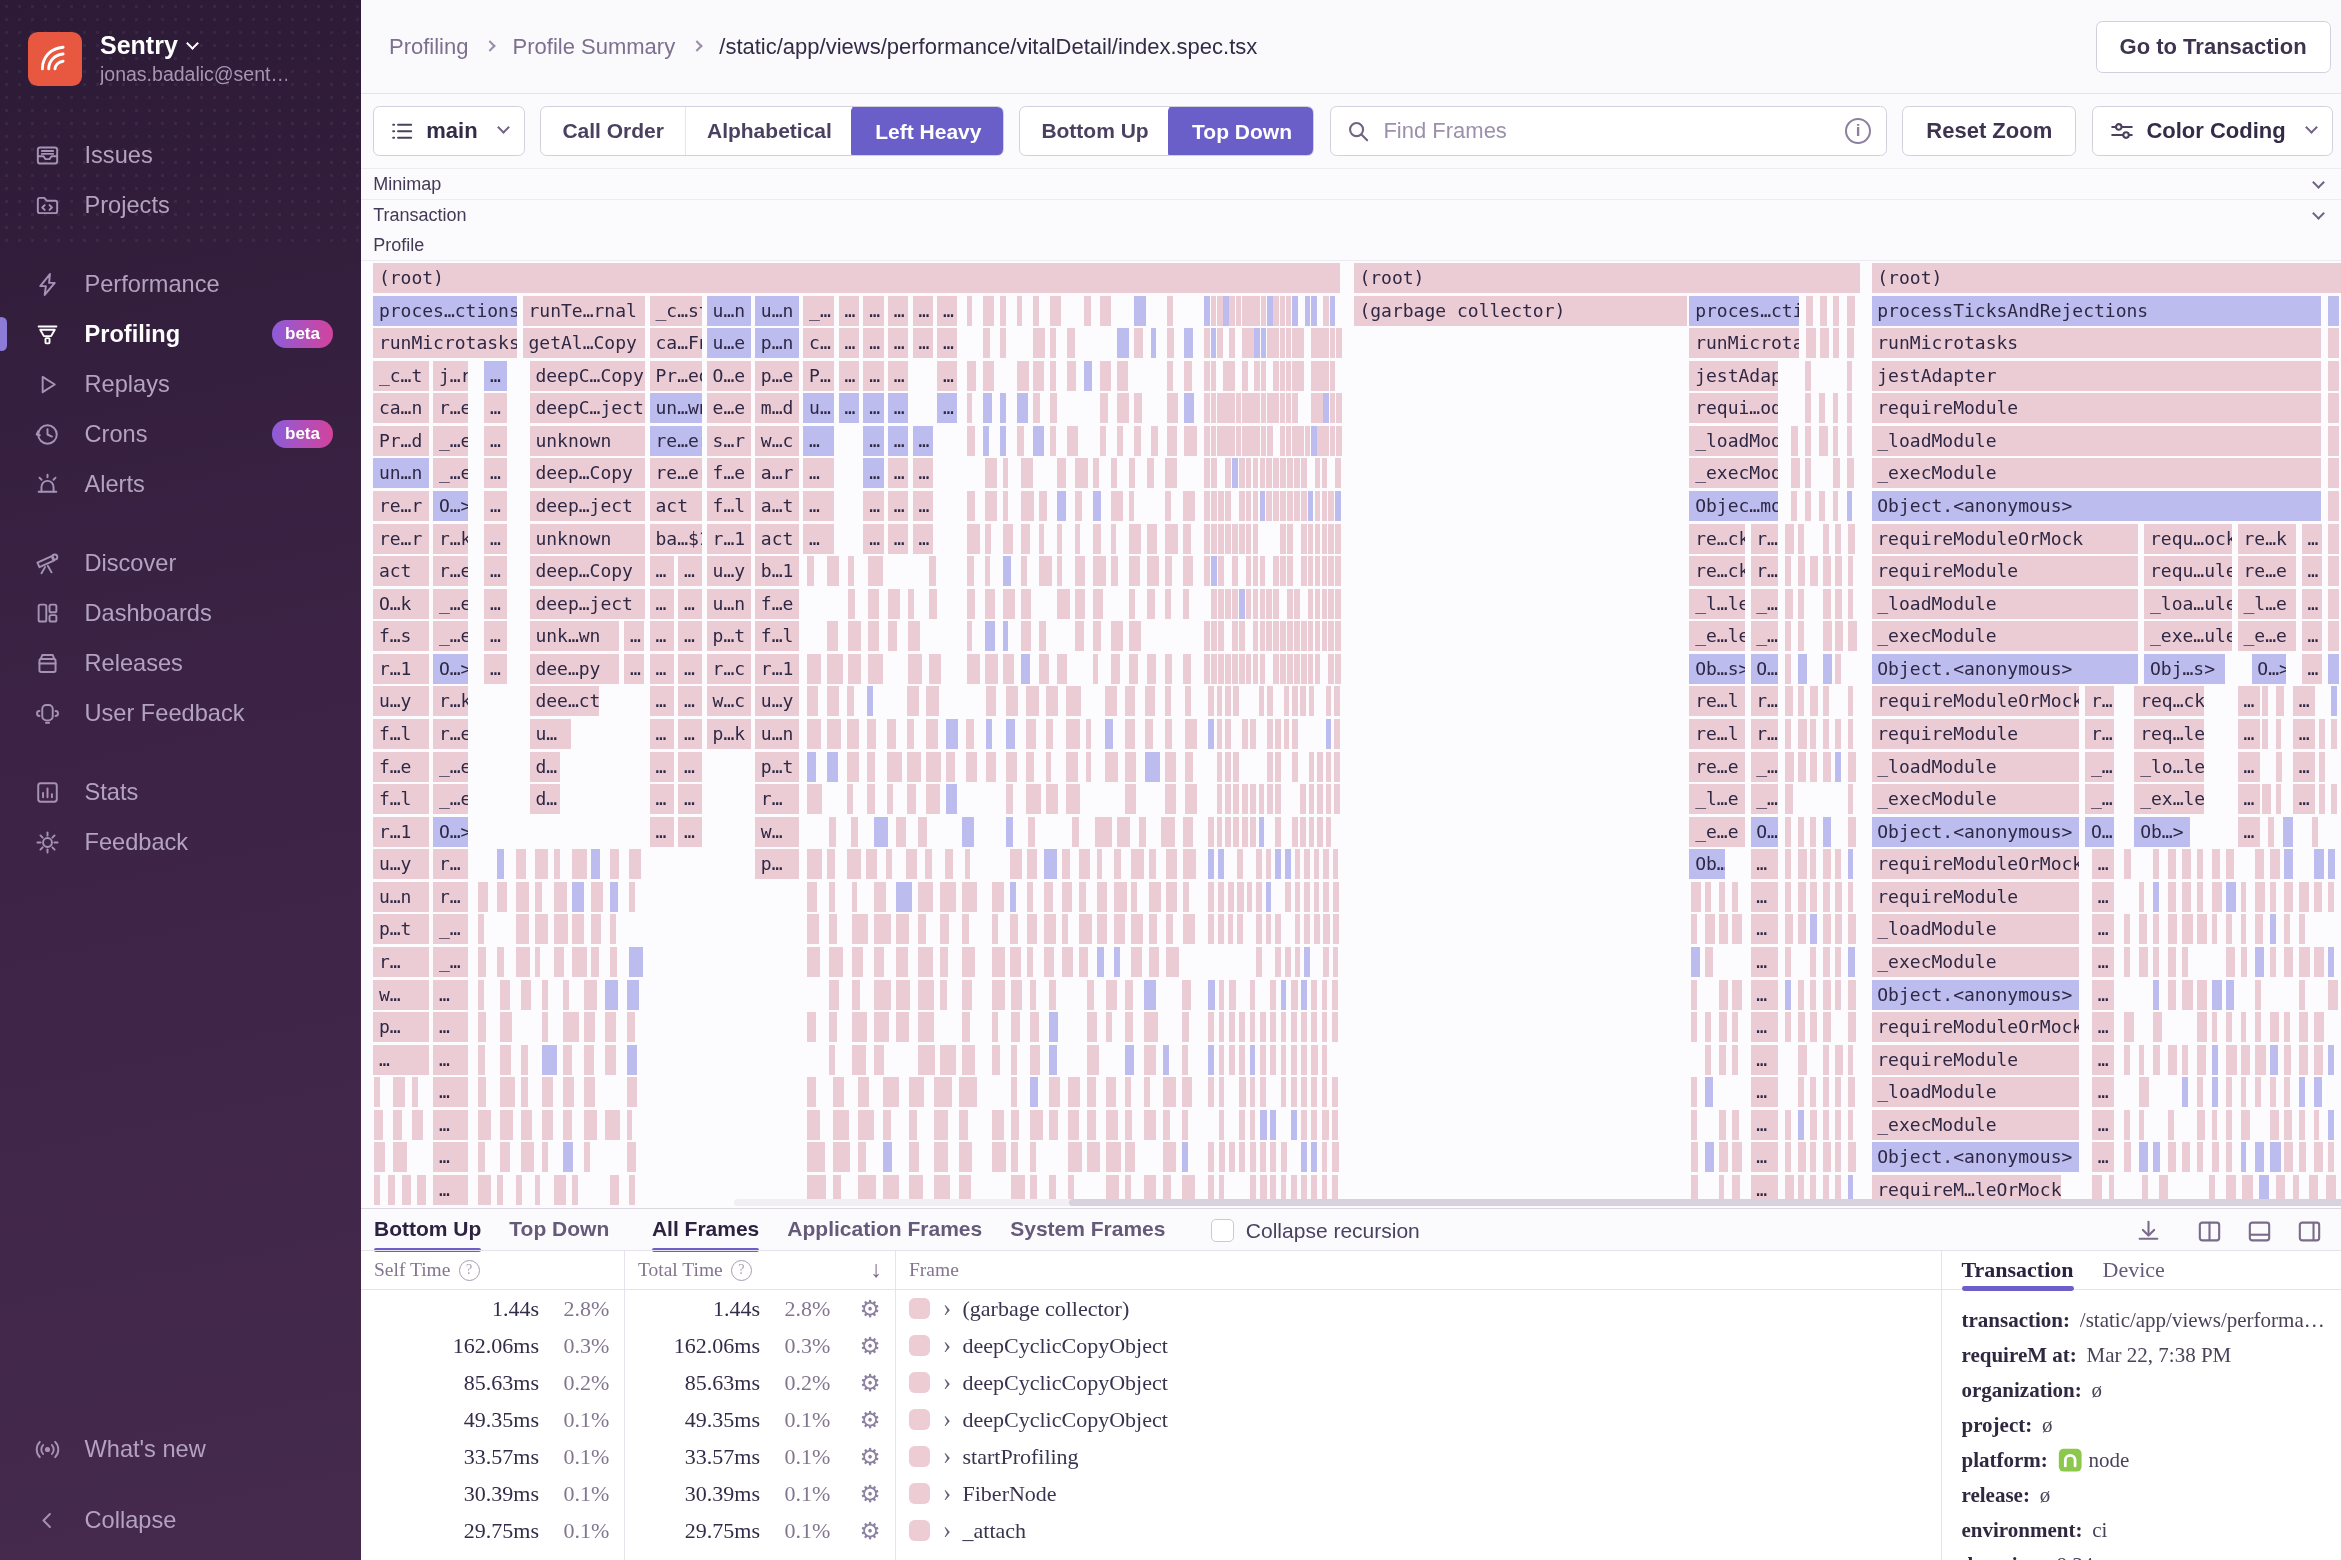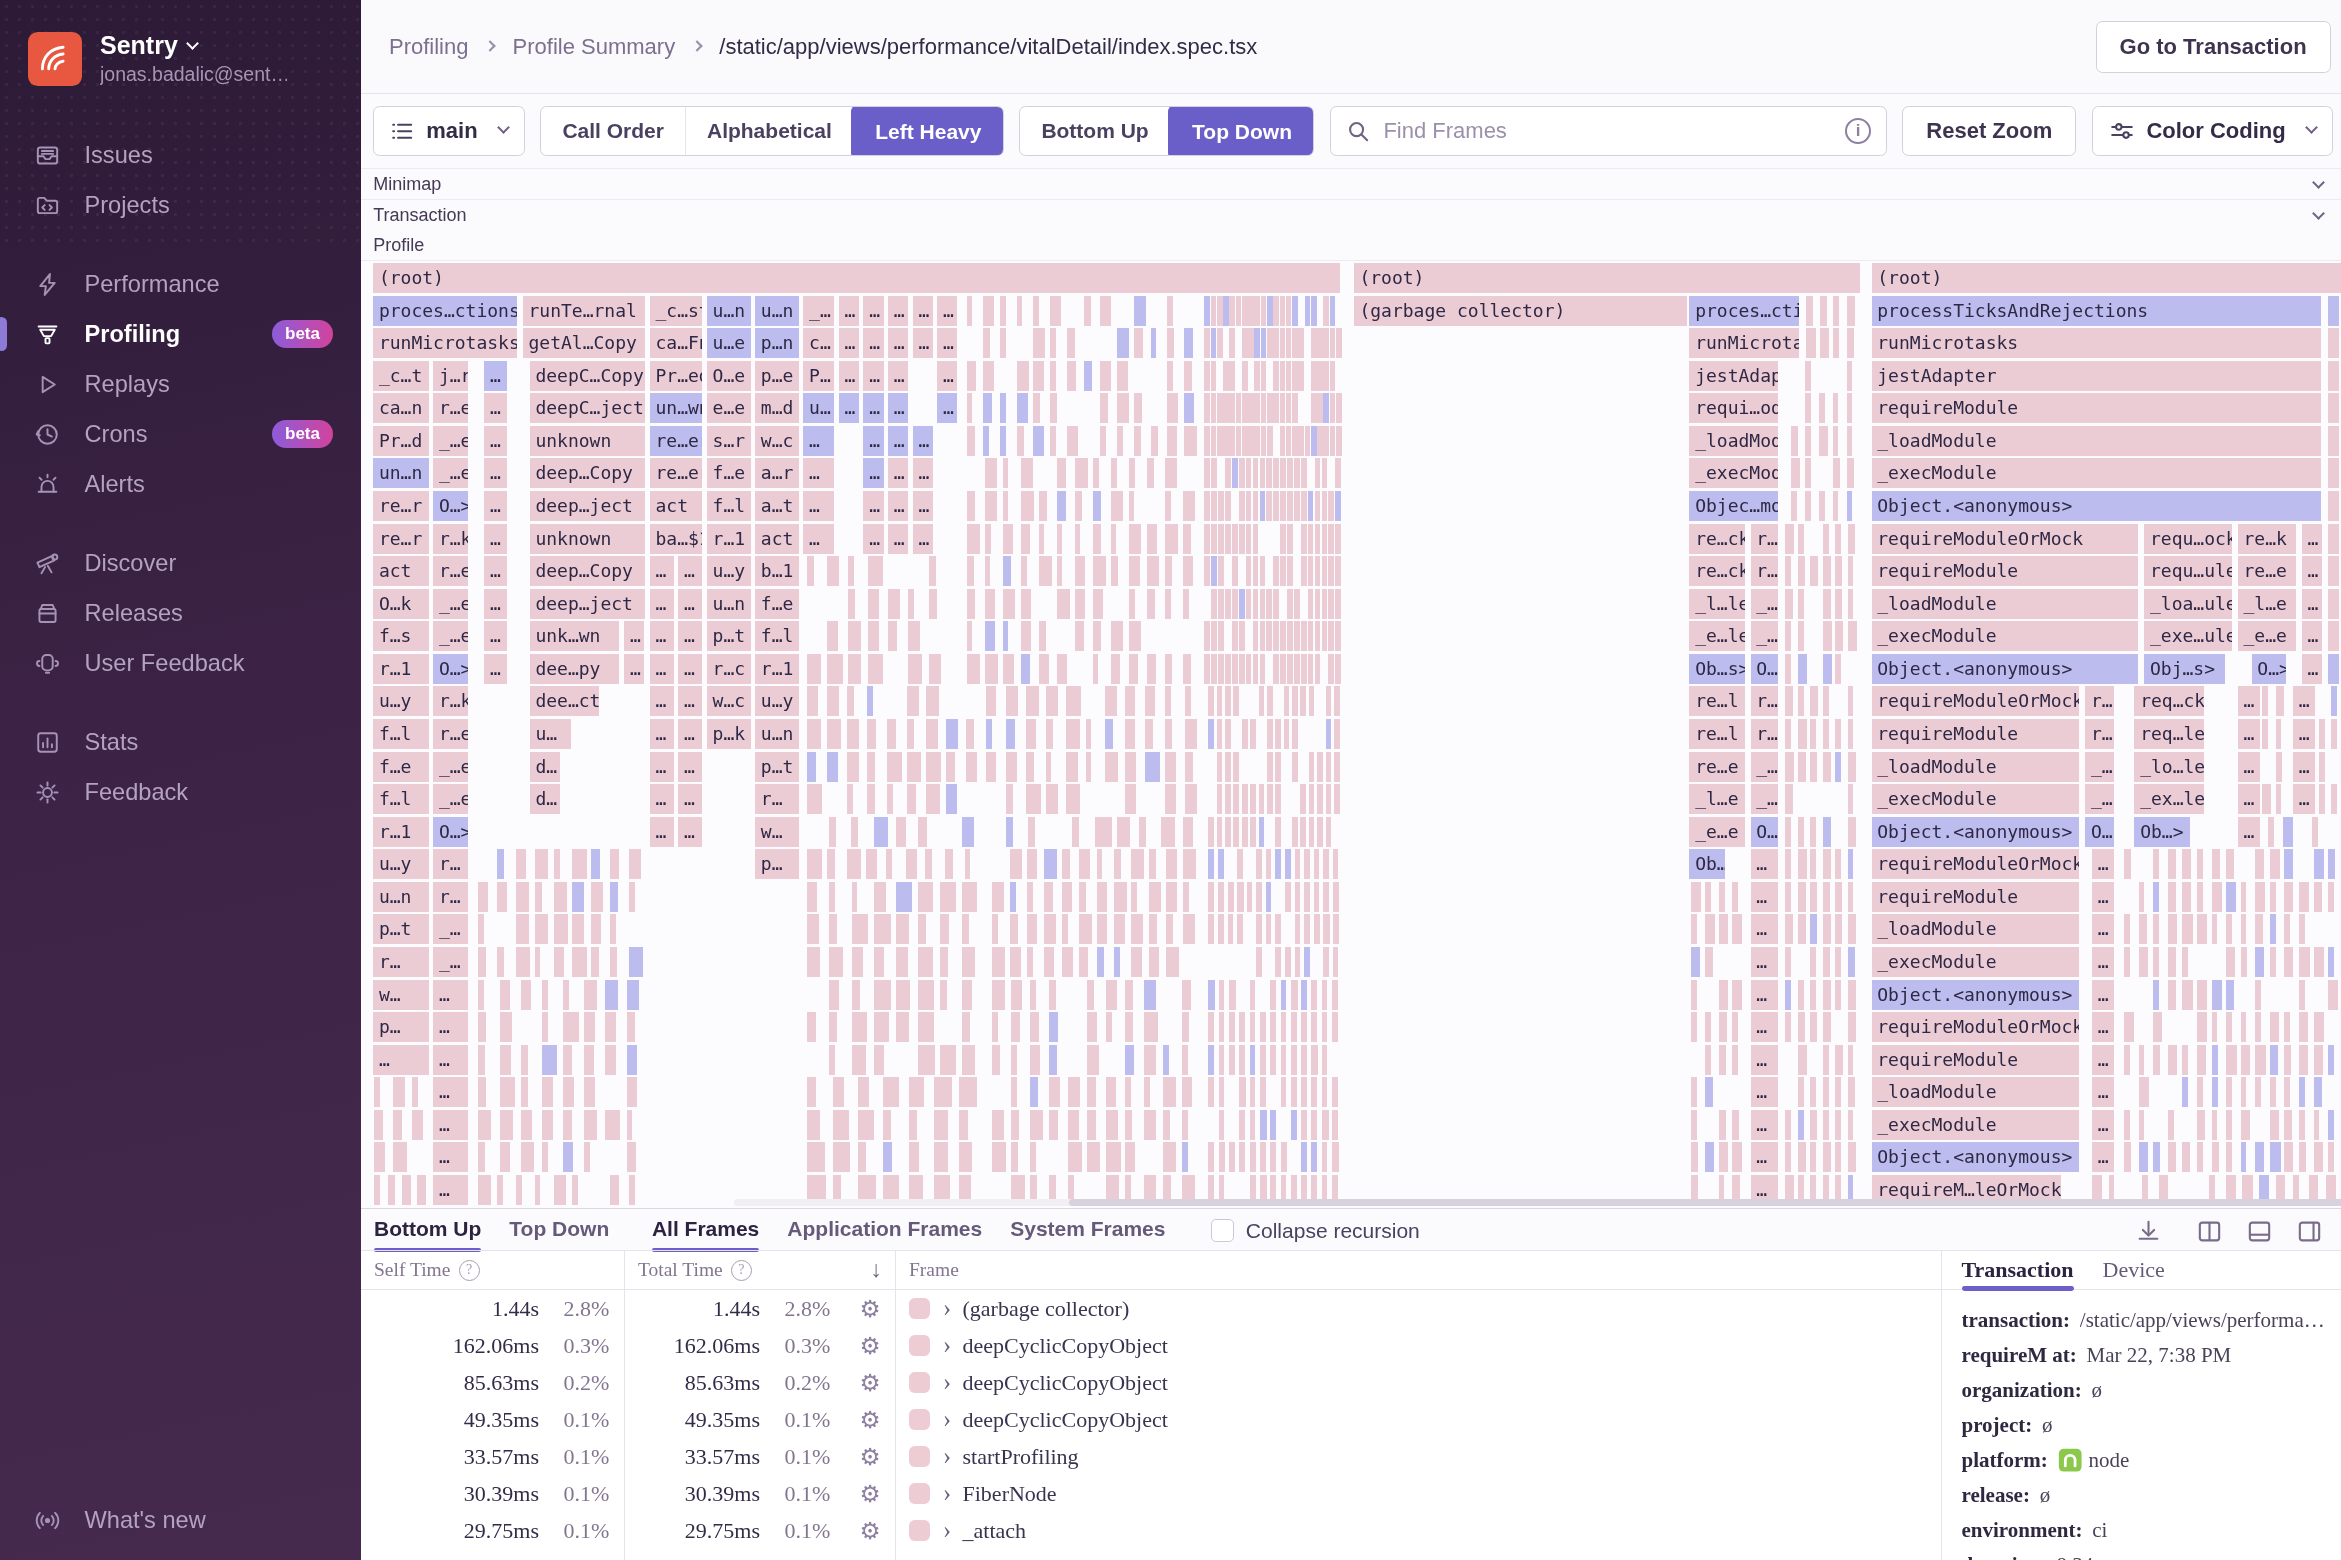--- a/index.html
+++ b/index.html
@@ -231,20 +231,30 @@
             <circle cx="27" cy="10" r="3.2"></circle>
             <path d="M15 22.5 L10.5 30"></path>
             <path d="M18.5 21 L23 29"></path>
           </svg>
         </span>
         <span class="lbl">Discover</span>
       </div>
       <div class="side-item">
         <span class="icn">
           <svg width="29" height="29" viewBox="0 0 36 36" fill="none" stroke="currentColor" stroke-width="2.4" stroke-linecap="round" stroke-linejoin="round">
+            <rect x="7" y="7" width="9.5" height="21" rx="2"></rect>
+            <rect x="20.5" y="7" width="8.5" height="9.5" rx="2"></rect>
+            <rect x="20.5" y="20" width="8.5" height="8" rx="2"></rect>
+          </svg>
+        </span>
+        <span class="lbl">Dashboards</span>
+      </div>
+      <div class="side-item">
+        <span class="icn">
+          <svg width="29" height="29" viewBox="0 0 36 36" fill="none" stroke="currentColor" stroke-width="2.4" stroke-linecap="round" stroke-linejoin="round">
             <path d="M9.5 12.5 L11.5 7.5 H24.5 L26.5 12.5"></path>
             <rect x="8" y="12.5" width="20" height="16" rx="2"></rect>
             <path d="M8 18 H28"></path>
           </svg>
         </span>
         <span class="lbl">Releases</span>
       </div>
       <div class="side-item">
         <span class="icn">
           <svg width="29" height="29" viewBox="0 0 36 36" fill="none" stroke="currentColor" stroke-width="2.4" stroke-linecap="round" stroke-linejoin="round">
@@ -289,20 +299,28 @@
         <span class="icn">
           <svg width="29" height="29" viewBox="0 0 36 36" fill="none" stroke="currentColor" stroke-width="2.4" stroke-linecap="round" stroke-linejoin="round">
             <circle cx="18" cy="18" r="2" fill="currentColor"></circle>
             <path d="M12.5 12.5 a8 8 0 0 0 0 11"></path>
             <path d="M23.5 12.5 a8 8 0 0 1 0 11"></path>
             <path d="M8.5 8.5 a13.5 13.5 0 0 0 0 19"></path>
             <path d="M27.5 8.5 a13.5 13.5 0 0 1 0 19"></path>
           </svg>
         </span>
         <span class="lbl">What's new</span>
+      </div>
+      <div class="side-item" style="margin-top: 21px;">
+        <span class="icn">
+          <svg width="29" height="29" viewBox="0 0 36 36" fill="none" stroke="currentColor" stroke-width="2.4" stroke-linecap="round" stroke-linejoin="round">
+            <path d="M21 10 L13 18 L21 26"></path>
+          </svg>
+        </span>
+        <span class="lbl">Collapse</span>
       </div>
     </div>
 </div>
 
 <div class="main">
 
   <div class="topbar">
     <div class="crumbs">
         <span class="crumb">Profiling</span>
         <span class="sep"></span>

